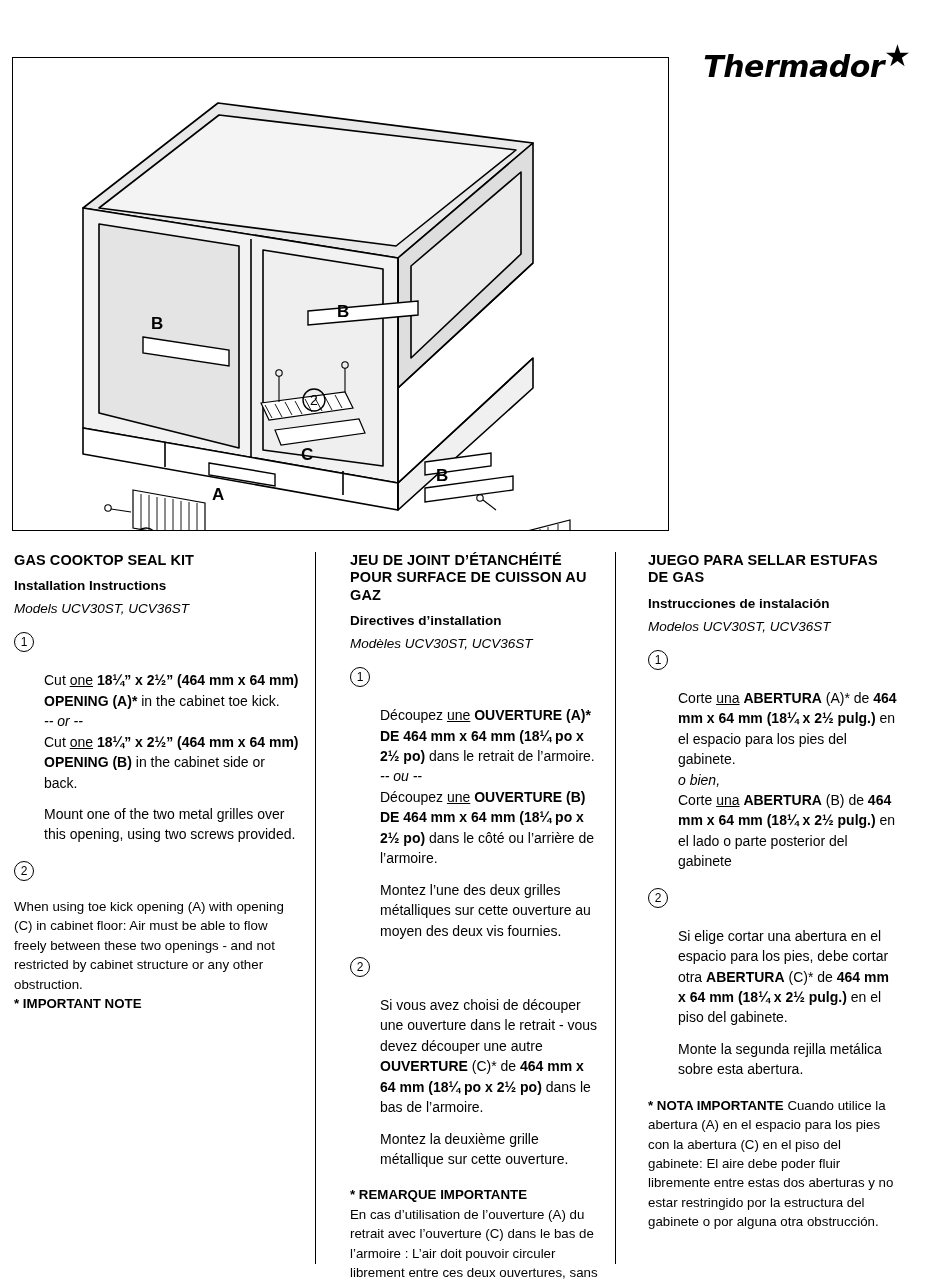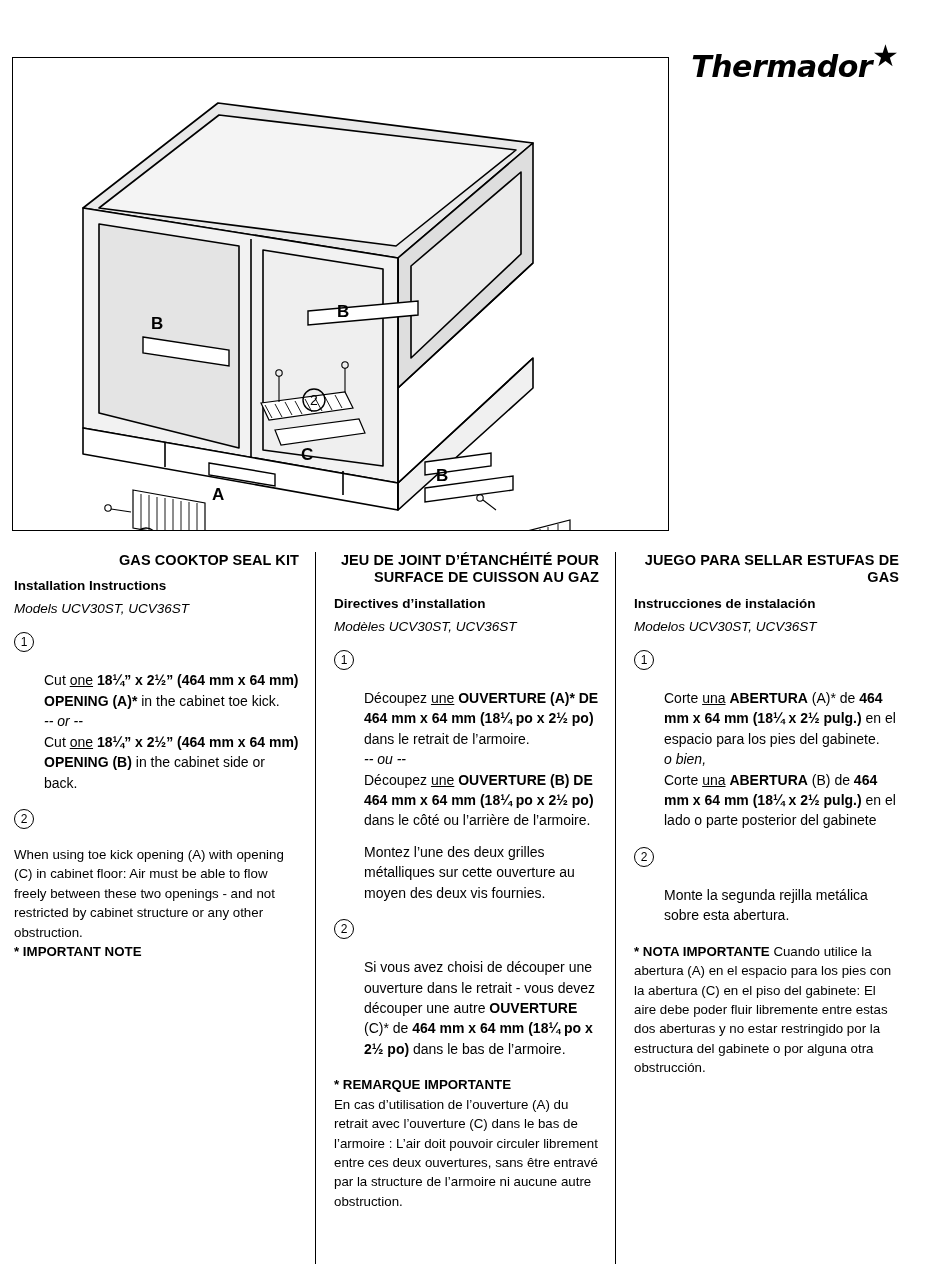--- a/index.html
+++ b/index.html
@@ -20,21 +20,21 @@
     width: 939px;
     height: 1280px;
     box-sizing: border-box;
     padding: 0;
   }
 
   
   .brand {
     position: absolute;
     top: 52px;
-    right: 40px;
+    right: 28px;
     display: flex;
     align-items: flex-start;
     gap: 2px;
   }
   .brand-word {
     font-family: "DejaVu Sans", sans-serif;
     font-weight: bold;
     font-style: italic;
     font-size: 30px;
     letter-spacing: -0.5px;
@@ -67,30 +67,29 @@
     top: 552px;
     width: 912px;
     height: 712px;
     display: flex;
   }
   .col {
     box-sizing: border-box;
     padding-right: 16px;
   }
   .col-en { width: 301px; }
-  .col-fr { width: 300px; border-left: 1px solid #000; padding-left: 18px; }
-  .col-es { width: 300px; border-left: 1px solid #000; padding-left: 18px; }
+  .col-fr { width: 300px; border-left: 1px solid #000; padding-left: 34px; }
+  .col-es { width: 300px; border-left: 1px solid #000; padding-left: 32px; }
 
   .title {
     font-weight: bold;
     font-size: 14.5px;
     line-height: 1.2;
     margin: 0 0 9px 0;
     letter-spacing: 0.1px;
-    text-align: right;
   }
   .subtitle {
     font-weight: bold;
     font-size: 13.5px;
     margin: 0 0 8px 0;
   }
   .models {
     font-style: italic;
     font-size: 13.5px;
     margin: 0 0 14px 0;
@@ -280,20 +279,21 @@
 
     <div class="col col-en">
       <h1 class="title">GAS COOKTOP SEAL KIT</h1>
       <h2 class="subtitle">Installation Instructions</h2>
       <div class="models">Models UCV30ST, UCV36ST</div>
 
       <div class="step">
         <div class="step-num">1</div>
         <div class="step-body">
           <p>Cut <span class="u">one</span> <b>18¼” x 2½” (464 mm x 64 mm) OPENING (A)*</b> in the cabinet toe kick.<br><span class="it">-- or --</span><br>Cut <span class="u">one</span> <b>18¼” x 2½” (464 mm x 64 mm) OPENING (B)</b> in the cabinet side or back.</p>
+          <p>Mount one of the two metal grilles over this opening, using two screws provided.</p>
         </div>
       </div>
 
       <div class="step">
         <div class="step-num">2</div>
       </div>
 
       <div class="note">
         <p>When using toe kick opening (A) with opening (C) in cabinet floor: Air must be able to flow freely between these two openings - and not restricted by cabinet structure or any other obstruction.</p>
         <p><span class="hdr">* IMPORTANT NOTE</span></p>
@@ -310,20 +310,21 @@
         <div class="step-body">
           <p>Découpez <span class="u">une</span> <b>OUVERTURE (A)* DE 464 mm x 64 mm (18¼ po x 2½ po)</b> dans le retrait de l’armoire.<br><span class="it">-- ou --</span><br>Découpez <span class="u">une</span> <b>OUVERTURE (B) DE 464 mm x 64 mm (18¼ po x 2½ po)</b> dans le côté ou l’arrière de l’armoire.</p>
           <p>Montez l’une des deux grilles métalliques sur cette ouverture au moyen des deux vis fournies.</p>
         </div>
       </div>
 
       <div class="step">
         <div class="step-num">2</div>
         <div class="step-body">
           <p>Si vous avez choisi de découper une ouverture dans le retrait - vous devez découper une autre <b>OUVERTURE</b> (C)* de <b>464 mm x 64 mm (18¼ po x 2½ po)</b> dans le bas de l’armoire.</p>
+          <p>Montez la deuxième grille métallique sur cette ouverture.</p>
         </div>
       </div>
 
       <div class="note">
         <p><span class="hdr">* REMARQUE IMPORTANTE</span></p>
         <p>En cas d’utilisation de l’ouverture (A) du retrait avec l’ouverture (C) dans le bas de l’armoire : L’air doit pouvoir circuler librement entre ces deux ouvertures, sans être entravé par la structure de l’armoire ni aucune autre obstruction.</p>
       </div>
     </div>
 
     <div class="col col-es">
@@ -334,20 +335,21 @@
       <div class="step">
         <div class="step-num">1</div>
         <div class="step-body">
           <p>Corte <span class="u">una</span> <b>ABERTURA</b> (A)* de <b>464 mm x 64 mm (18¼ x 2½ pulg.)</b> en el espacio para los pies del gabinete.<br><span class="it">o bien,</span><br>Corte <span class="u">una</span> <b>ABERTURA</b> (B) de <b>464 mm x 64 mm (18¼ x 2½ pulg.)</b> en el lado o parte posterior del gabinete</p>
         </div>
       </div>
 
       <div class="step">
         <div class="step-num">2</div>
         <div class="step-body">
+          <p>Si elige cortar una abertura en el espacio para los pies, debe cortar otra <b>ABERTURA</b> (C)* de <b>464 mm x 64 mm (18¼ x 2½ pulg.)</b> en el piso del gabinete.</p>
           <p>Monte la segunda rejilla metálica sobre esta abertura.</p>
         </div>
       </div>
 
       <div class="note">
         <p>
           <span class="hdr">* NOTA IMPORTANTE</span>
           <span>Cuando utilice la abertura (A) en el espacio para los pies  con la abertura (C) en el piso del gabinete: El aire debe poder fluir libremente entre estas dos aberturas y no estar restringido por la estructura del gabinete o por alguna otra obstrucción.</span>
         </p>
       </div>

